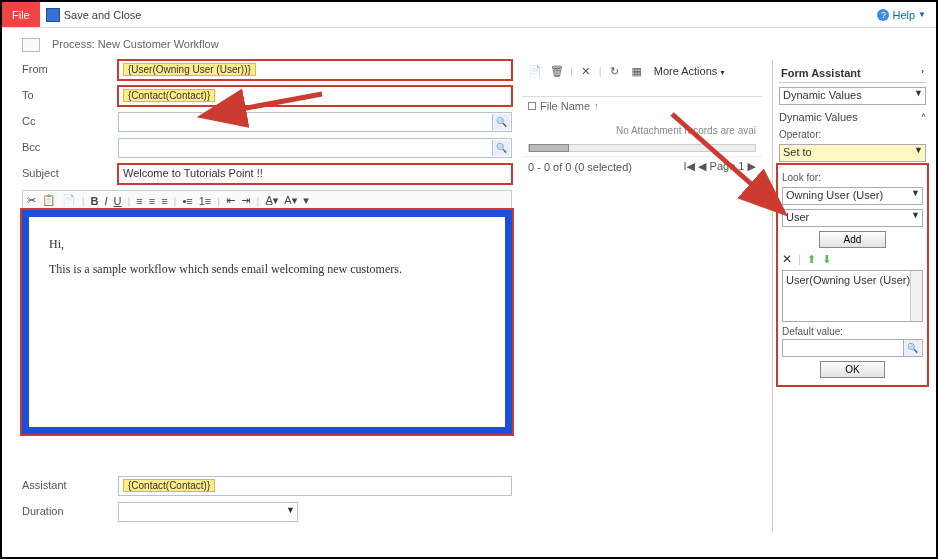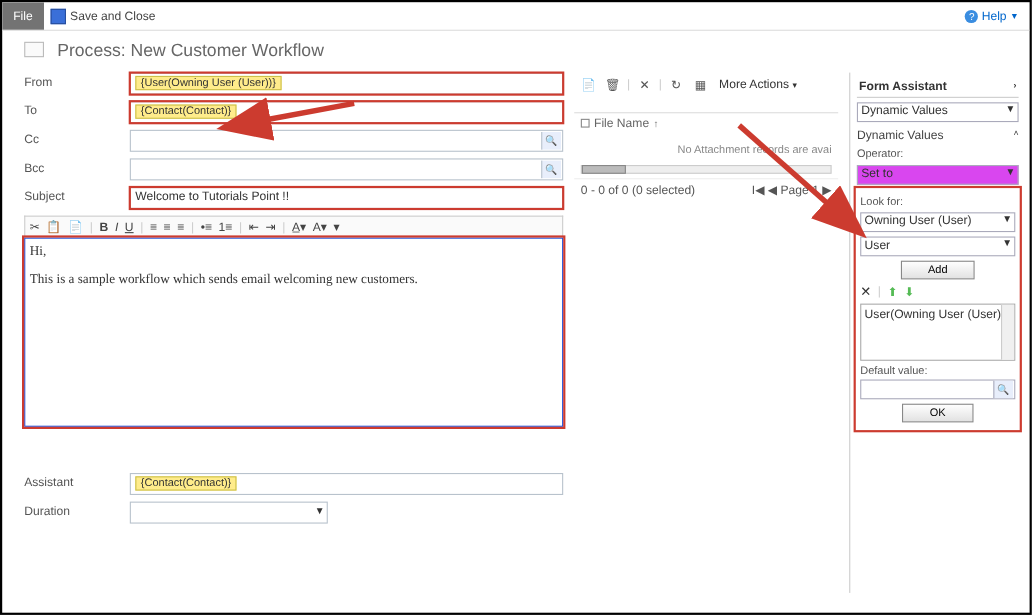--- a/index.html
+++ b/index.html
@@ -1,29 +1,29 @@
 <!DOCTYPE html>
 <html><head>
 <meta charset="utf-8">
 <style>
   * { box-sizing: border-box; margin: 0; padding: 0; font-family: "Segoe UI", Tahoma, sans-serif; font-size: 11px; }
   body { background: #fff; color: #333; width: 938px; height: 559px; border: 2px solid #000; overflow: hidden; position: relative; }
 
   
   .ribbon { display:flex; align-items:center; height:26px; border-bottom:1px solid #ddd; }
-  .file-btn { background:#737373; color:#fff; padding:0 10px; height:100%; display:flex; align-items:center; margin-right:6px; }
+  .file-btn { background:#ef4444; color:#fff; padding:0 10px; height:100%; display:flex; align-items:center; margin-right:6px; }
   .save-close { display:flex; align-items:center; gap:4px; color:#444; }
   .save-close .disk { width:14px; height:14px; background:#3a6fd8; display:inline-block; border:1px solid #274e9e; position:relative; }
   .help { margin-left:auto; margin-right:10px; color:#0066cc; display:flex; align-items:center; gap:3px; }
   .help .q { width:12px;height:12px;border-radius:50%; background:#3a8de0; color:#fff; font-size:9px; display:flex;align-items:center;justify-content:center;}
   .caret { font-size:8px; }
 
   
   .hdr { padding:10px 20px 4px 20px; }
-  .process-line { color:#666; font-size:16px; }
+  .process-line { color:#666; font-size:11px; }
   .title { font-size:16px; font-weight:bold; color:#111; }
   .env-icon { display:inline-block; width:18px; height:14px; border:1px solid #bbb; background:#fafafa; vertical-align:middle; margin-right:6px; position:absolute; left:20px; top:36px;}
 
   
   .main { display:flex; padding:6px 0 0 20px; gap:10px; height:calc(100% - 26px - 50px); }
   .left { width:490px; }
   .mid  { width:240px; }
   .right{ width:160px; border-left:1px solid #ccc; padding:4px 6px; position:relative;}
 
   
@@ -32,21 +32,21 @@
   .finput { flex:1; height:20px; border:1px solid #b8c2cc; background:#fff; padding:2px 4px; position:relative; min-width:0;}
   .lookup-icon { position:absolute; right:1px; top:1px; width:18px; height:16px; background:#e8eefb; border-left:1px solid #b8c2cc; display:flex;align-items:center;justify-content:center; font-size:9px; color:#356; }
   .token { background:#ffec8b; border:1px solid #ccc04a; padding:0 4px; display:inline-block; font-size:10px;}
   .redbox { outline:2px solid #cc3b2f; outline-offset:-1px; }
   .subject-input { height:20px; }
 
   
   .rtt { border:1px solid #ccc; border-bottom:none; padding:3px 4px; display:flex; gap:6px; align-items:center; background:#fafafa; flex-wrap:nowrap;}
   .rtt span { color:#444; font-size:11px; cursor:pointer; }
   .rtt .sep { color:#ccc; }
-  .editor { border:1px solid #1d4ed8; width:100%; height:172px; padding:4px; font-family: Georgia, serif; font-size:12px; outline:2px solid #cc3b2f; outline-offset:0;}
+  .editor { border:7px solid #1d4ed8; width:100%; height:224px; padding:20px; font-family: Georgia, serif; font-size:12px; outline:2px solid #cc3b2f; outline-offset:0;}
   .editor p { margin-bottom:10px; font-family: Georgia, serif; font-size:12px;}
 
   
   .mid-toolbar { display:flex; align-items:center; gap:4px; padding:2px 4px; }
   .mid-toolbar .tb { width:18px; height:18px; display:flex;align-items:center;justify-content:center; color:#555; border:1px solid transparent;}
   .more-actions { font-size:11px; color:#333; margin-left:4px;}
   .filelist { border-top:1px solid #ddd; margin-top:14px; }
   .filelist-head { padding:3px 6px; color:#666; font-size:10px; display:flex; align-items:center; gap:4px;}
   .filelist-head .dot{width:8px;height:8px;border:1px solid #888;}
   .no-attach { text-align:right; color:#888; font-size:10px; padding:10px 6px 4px 6px;}
@@ -229,21 +229,21 @@
     <div class="fa-select">
       <span>Dynamic Values</span>
       <span class="dd">▼</span>
     </div>
     <div class="fa-sub">
       <span>Dynamic Values</span>
       <span class="caret">˄</span>
     </div>
 
     <div class="fa-label">Operator:</div>
-    <div class="fa-select" style="background:#d946ef;">
+    <div class="fa-select" style="background:#fef9c3;">
       <span>Set to</span>
       <span class="dd">▼</span>
     </div>
 
     <div class="fa-box">
       <div class="fa-label">Look for:</div>
       <div class="fa-select">
         <span>Owning User (User)</span>
         <span class="dd">▼</span>
       </div>

